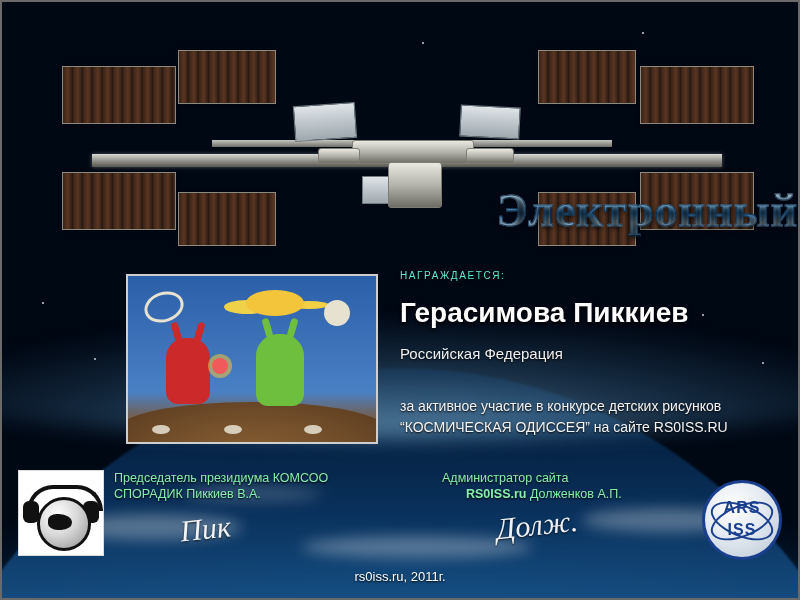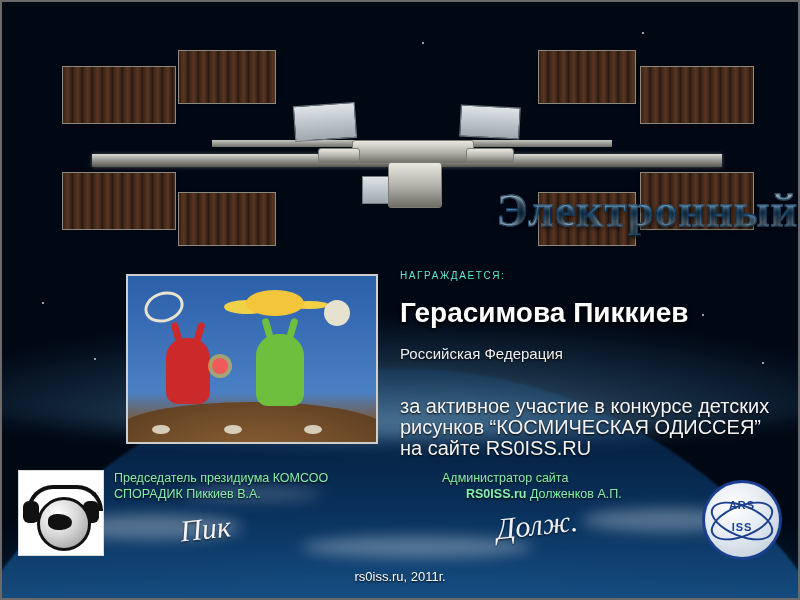--- a/index.html
+++ b/index.html
@@ -267,21 +267,21 @@
     text-shadow: 0 2px 4px #000;
   }
   .award-country {
     margin-top: 16px;
     font-size: 15px;
     color: #f0f0f0;
     text-shadow: 0 1px 2px #000;
   }
   .award-reason {
     margin-top: 34px;
-    font-size: 20px;
+    font-size: 14px;
     line-height: 21px;
     color: #f4f4f4;
     text-shadow: 0 1px 2px #000;
   }
 
   
   .sig-row {
     position: absolute;
     left: 0;
     top: 462px;
@@ -386,21 +386,21 @@
     border: 2px solid #1a3f8f;
     border-radius: 50%;
     transform: rotate(22deg);
   }
   .la-text {
     position: absolute;
     left: 0; right: 0;
     text-align: center;
     font-weight: bold;
     color: #1a3f8f;
-    font-size: 11px;
+    font-size: 16px;
     letter-spacing: 1px;
   }
   .la-a { top: 16px; }
   .la-i { top: 38px; }
 
   
   .footer {
     position: absolute;
     left: 0;
     bottom: 14px;

